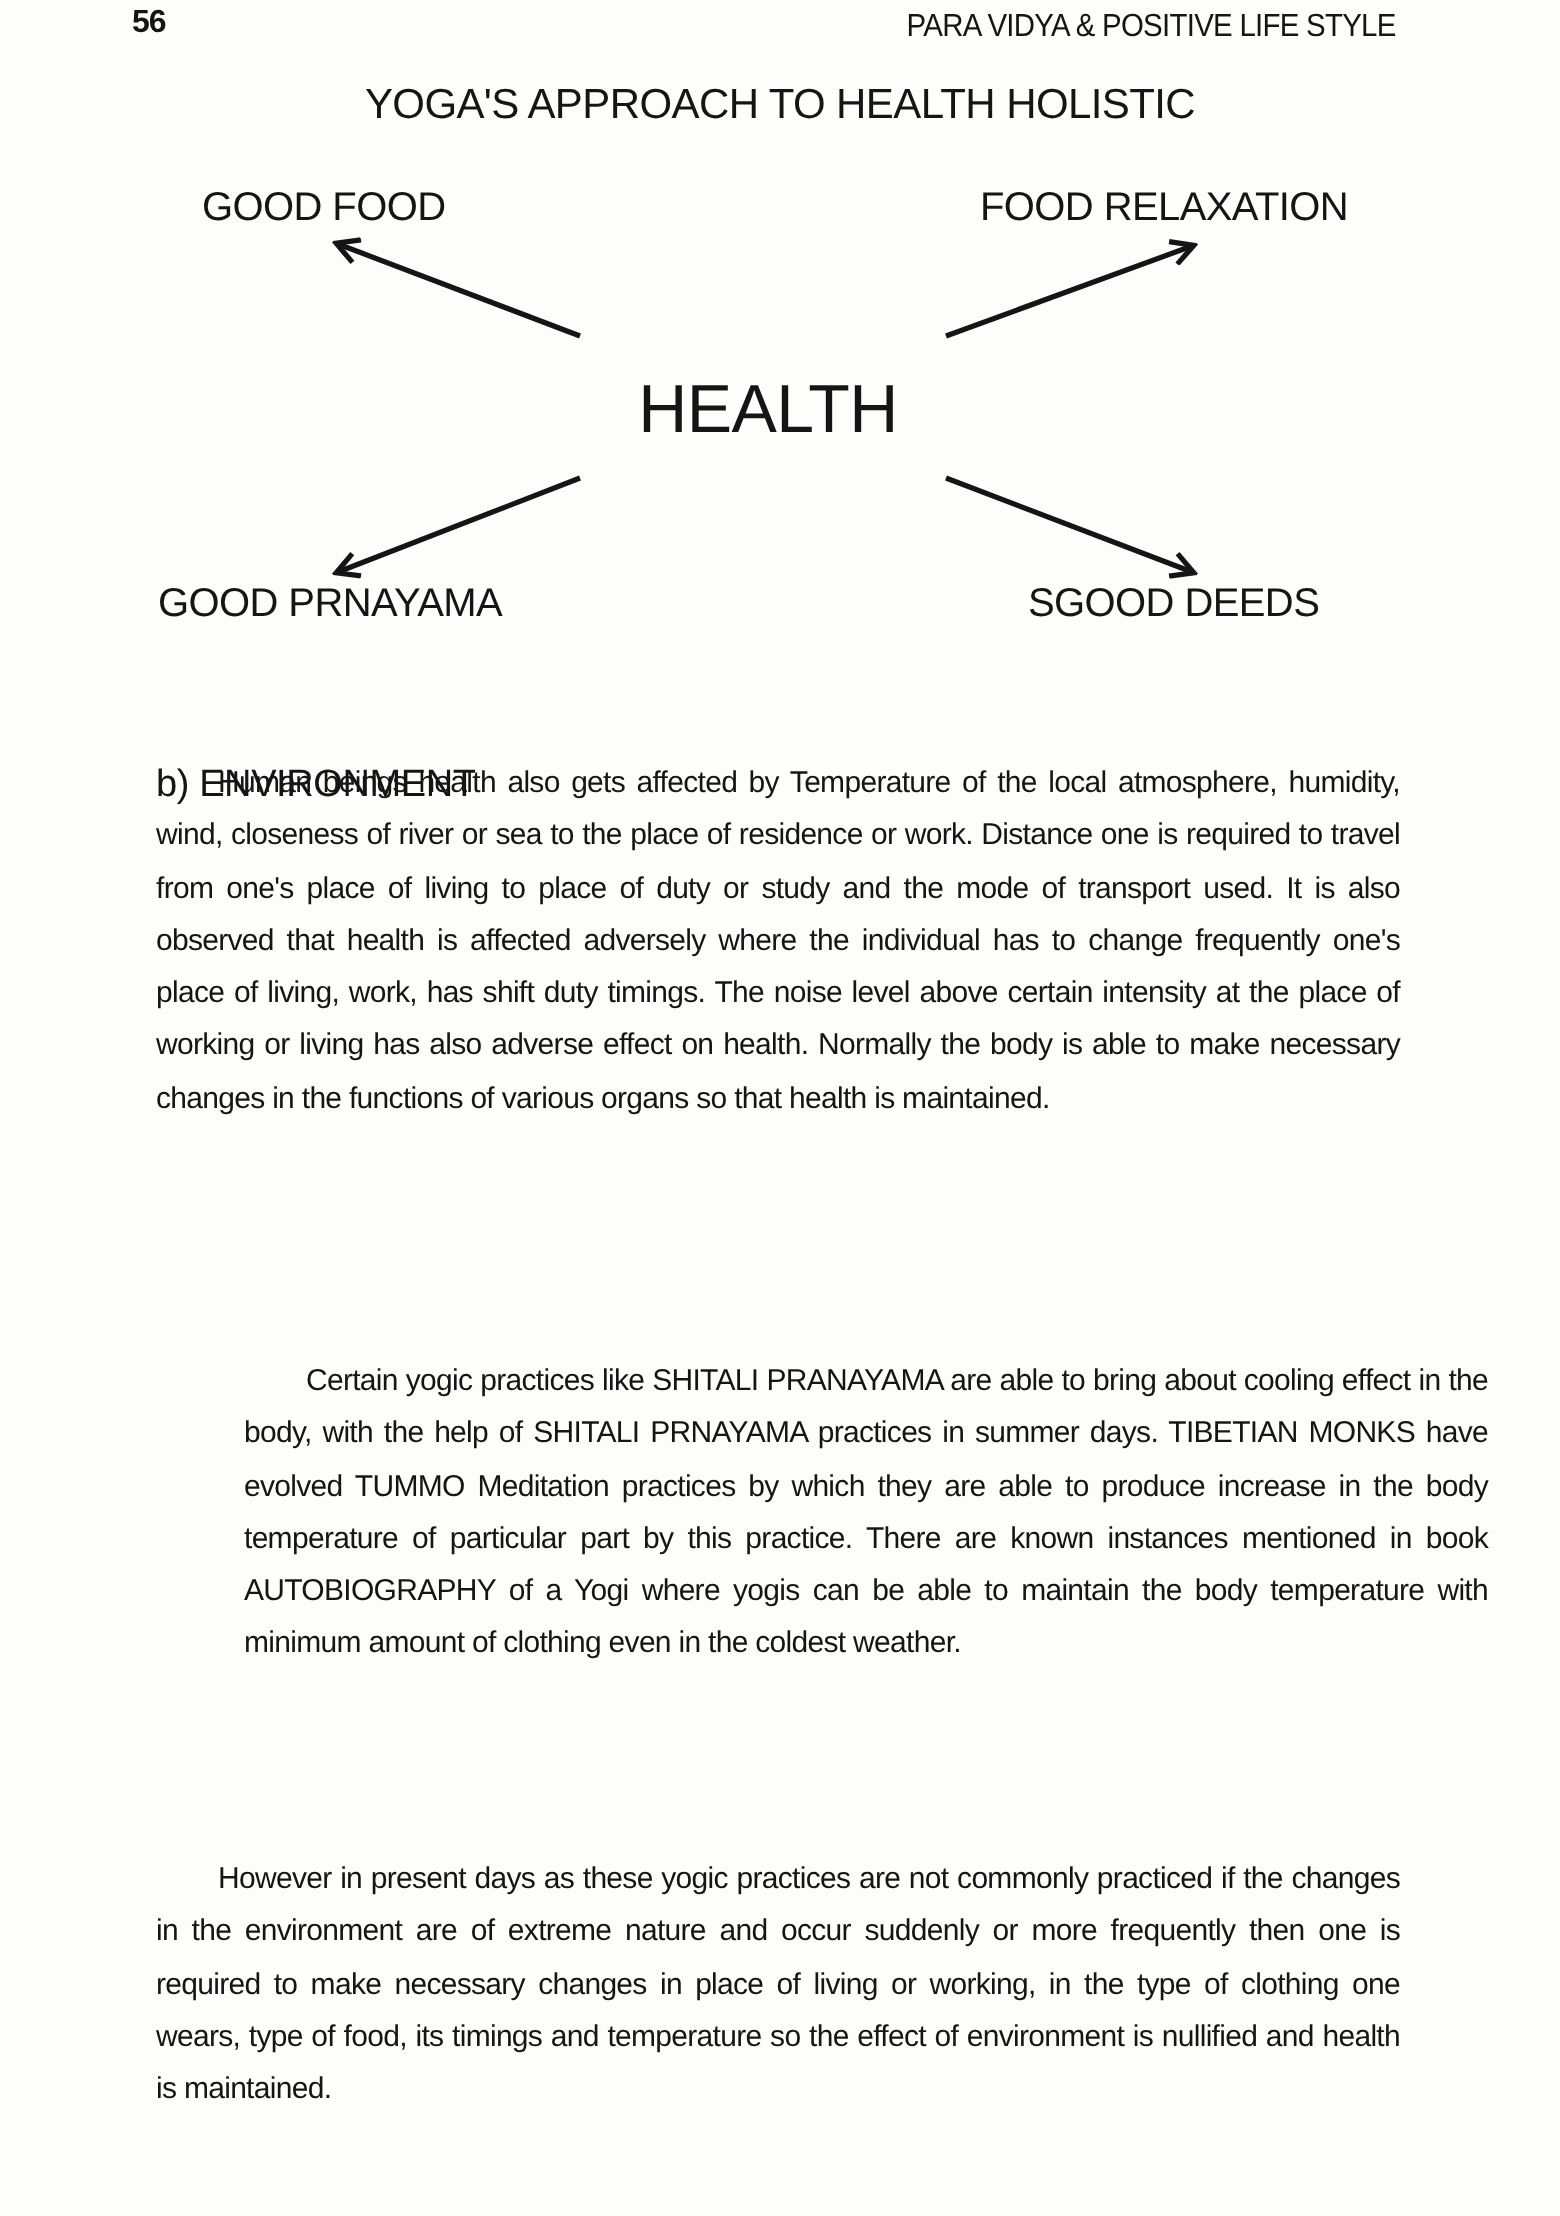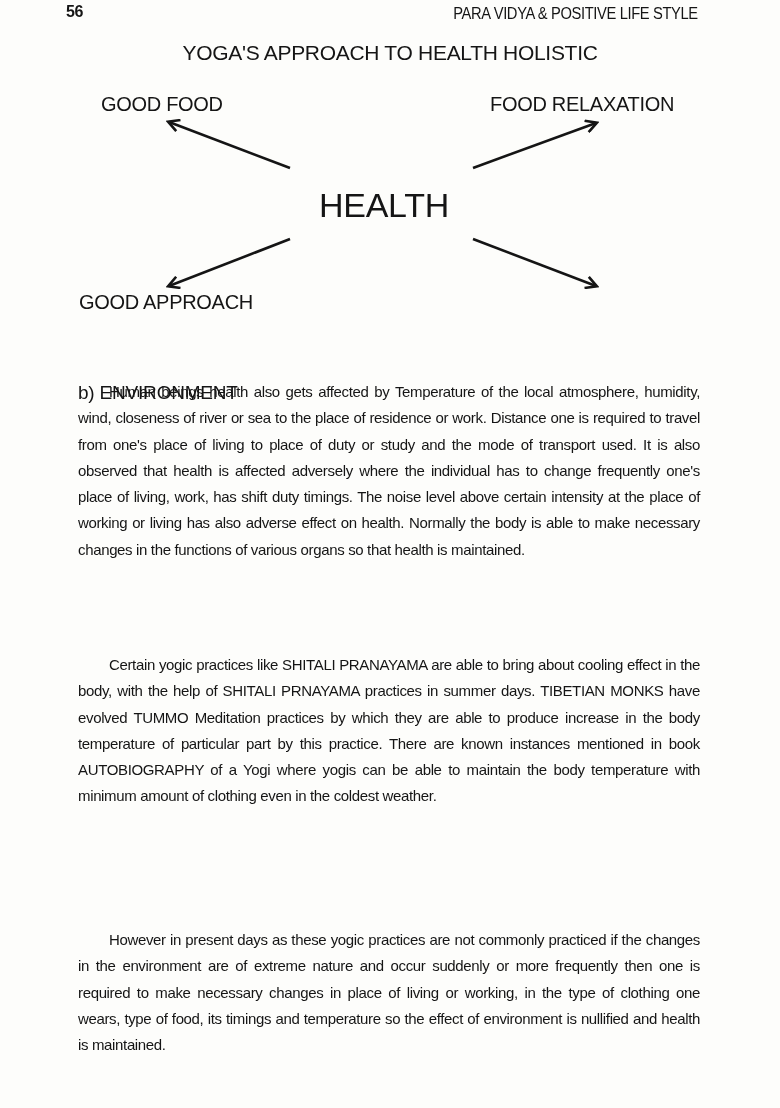--- a/index.html
+++ b/index.html
@@ -34,21 +34,21 @@
     .section-heading {
       position: absolute; left: 78px; top: 362px;
       font-size: 19px; font-weight: normal; letter-spacing: -0.2px; margin-top: 20px;
     }
     .body-text {
       position: absolute; left: 78px; width: 622px;
       font-size: 15px; line-height: 26.3px; letter-spacing: -0.35px;
       text-align: justify; text-indent: 31px; margin: 0;
     }
     .para-1 { top: 379px; }
-    .para-2 { top: 652px; }
+    .para-2 { top: 678px; margin-left: 44px; }
     .para-3 { top: 927px; }
   </style>
 </head>
 <body>
 
 <div class="page-number">56</div>
 <div class="running-header">PARA VIDYA &amp; POSITIVE LIFE STYLE</div>
 
 <div class="diagram-title">YOGA'S APPROACH TO HEALTH HOLISTIC</div>
 
@@ -60,20 +60,21 @@
       </marker>
     </defs>
     <line x1="290" y1="88" x2="169" y2="42" stroke="#151515" stroke-width="2.6" marker-end="url(#ah)"></line>
     <line x1="473" y1="88" x2="596" y2="43" stroke="#151515" stroke-width="2.6" marker-end="url(#ah)"></line>
     <line x1="290" y1="159" x2="169" y2="206" stroke="#151515" stroke-width="2.6" marker-end="url(#ah)"></line>
     <line x1="473" y1="159" x2="596" y2="206" stroke="#151515" stroke-width="2.6" marker-end="url(#ah)"></line>
   </svg>
   <div class="node node-food">GOOD FOOD</div>
   <div class="node node-relax">FOOD RELAXATION</div>
   <div class="node node-health">HEALTH</div>
-  <div class="node node-thought">GOOD APPROACH</div>
+  <div class="node node-thought">GOOD PRNAYAMA</div>
+  <div class="node node-deeds">SGOOD DEEDS</div>
 </div>
 
 <div class="section-heading">b) ENVIRONMENT</div>
 
 <p class="body-text para-1">Human beings health also gets affected by Temperature of the local atmosphere, humidity, wind, closeness of river or sea to the place of residence or work. Distance one is required to travel from one's place of living to place of duty or study and the mode of transport used. It is also observed that health is affected adversely where the individual has to change frequently one's place of living, work, has shift duty timings. The noise level above certain intensity at the place of working or living has also adverse effect on health. Normally the body is able to make necessary changes in the functions of various organs so that health is maintained.</p>
 <p class="body-text para-2">Certain yogic practices like SHITALI PRANAYAMA are able to bring about cooling effect in the body, with the help of SHITALI PRNAYAMA practices in summer days. TIBETIAN MONKS have evolved TUMMO Meditation practices by which they are able to produce increase in the body temperature of particular part by this practice. There are known instances mentioned in book AUTOBIOGRAPHY of a Yogi where yogis can be able to maintain the body temperature with minimum amount of clothing even in the coldest weather.</p>
 <p class="body-text para-3">However in present days as these yogic practices are not commonly practiced if the changes in the environment are of extreme nature and occur suddenly or more frequently then one is required to make necessary changes in place of living or working, in the type of clothing one wears, type of food, its timings and temperature so the effect of environment is nullified and health is maintained.</p>
 
 </body></html>

